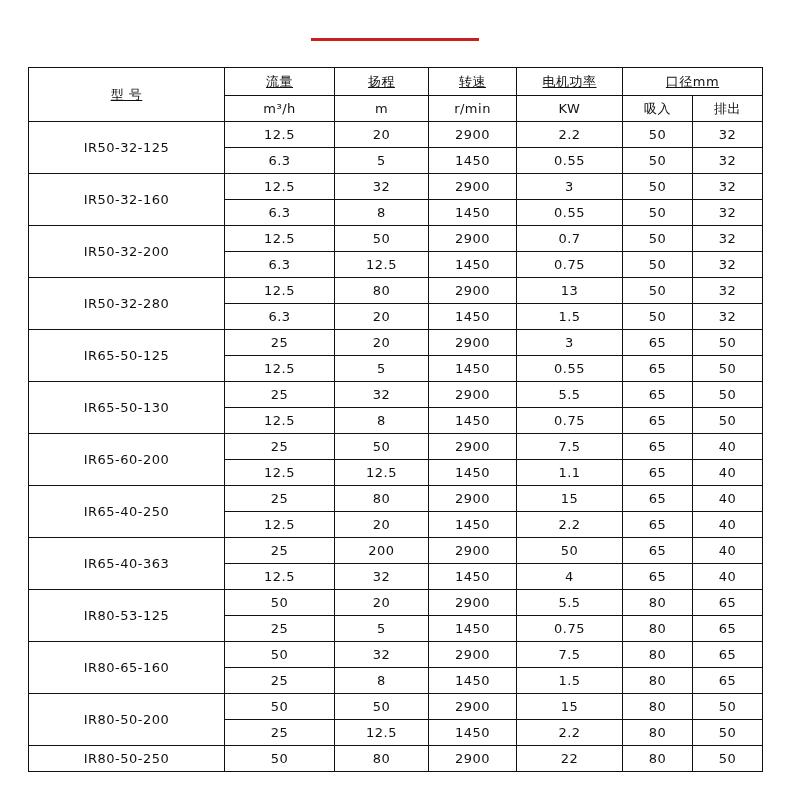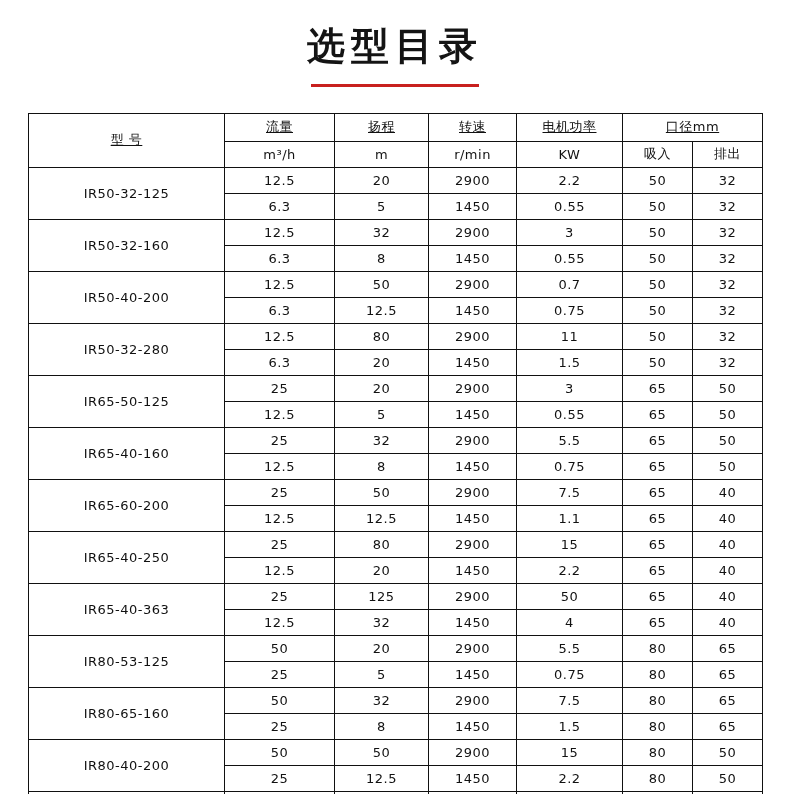--- a/index.html
+++ b/index.html
@@ -81,21 +81,20 @@
     font-size: 13.5px;
     letter-spacing: 1px;
   }
 </style>
 </head>
 <body>
 
 <div class="page">
 
   <div class="title-block">
-    <div class="title">选型目录</div>
     <div class="title-rule"></div>
   </div>
 
   <div class="table-wrap">
     <table class="spec">
       <colgroup>
         <col class="col-model">
         <col class="col-flow">
         <col class="col-head">
         <col class="col-speed">
@@ -150,42 +149,42 @@
           </tr>
           <tr>
             <td>6.3</td>
             <td>8</td>
             <td>1450</td>
             <td>0.55</td>
             <td>50</td>
             <td>32</td>
           </tr>
           <tr>
-            <td class="model-cell" rowspan="2">IR50-40-200</td>
+            <td class="model-cell" rowspan="2">IR50-32-200</td>
             <td>12.5</td>
             <td>50</td>
             <td>2900</td>
             <td>0.7</td>
             <td>50</td>
             <td>32</td>
           </tr>
           <tr>
             <td>6.3</td>
             <td>12.5</td>
             <td>1450</td>
             <td>0.75</td>
             <td>50</td>
             <td>32</td>
           </tr>
           <tr>
             <td class="model-cell" rowspan="2">IR50-32-280</td>
             <td>12.5</td>
             <td>80</td>
             <td>2900</td>
-            <td>11</td>
+            <td>13</td>
             <td>50</td>
             <td>32</td>
           </tr>
           <tr>
             <td>6.3</td>
             <td>20</td>
             <td>1450</td>
             <td>1.5</td>
             <td>50</td>
             <td>32</td>
@@ -201,21 +200,21 @@
           </tr>
           <tr>
             <td>12.5</td>
             <td>5</td>
             <td>1450</td>
             <td>0.55</td>
             <td>65</td>
             <td>50</td>
           </tr>
           <tr>
-            <td class="model-cell" rowspan="2">IR65-40-160</td>
+            <td class="model-cell" rowspan="2">IR65-50-130</td>
             <td>25</td>
             <td>32</td>
             <td>2900</td>
             <td>5.5</td>
             <td>65</td>
             <td>50</td>
           </tr>
           <tr>
             <td>12.5</td>
             <td>8</td>
@@ -254,21 +253,21 @@
             <td>12.5</td>
             <td>20</td>
             <td>1450</td>
             <td>2.2</td>
             <td>65</td>
             <td>40</td>
           </tr>
           <tr>
             <td class="model-cell" rowspan="2">IR65-40-363</td>
             <td>25</td>
-            <td>125</td>
+            <td>200</td>
             <td>2900</td>
             <td>50</td>
             <td>65</td>
             <td>40</td>
           </tr>
           <tr>
             <td>12.5</td>
             <td>32</td>
             <td>1450</td>
             <td>4</td>
@@ -303,21 +302,21 @@
           </tr>
           <tr>
             <td>25</td>
             <td>8</td>
             <td>1450</td>
             <td>1.5</td>
             <td>80</td>
             <td>65</td>
           </tr>
           <tr>
-            <td class="model-cell" rowspan="2">IR80-40-200</td>
+            <td class="model-cell" rowspan="2">IR80-50-200</td>
             <td>50</td>
             <td>50</td>
             <td>2900</td>
             <td>15</td>
             <td>80</td>
             <td>50</td>
           </tr>
           <tr>
             <td>25</td>
             <td>12.5</td>

